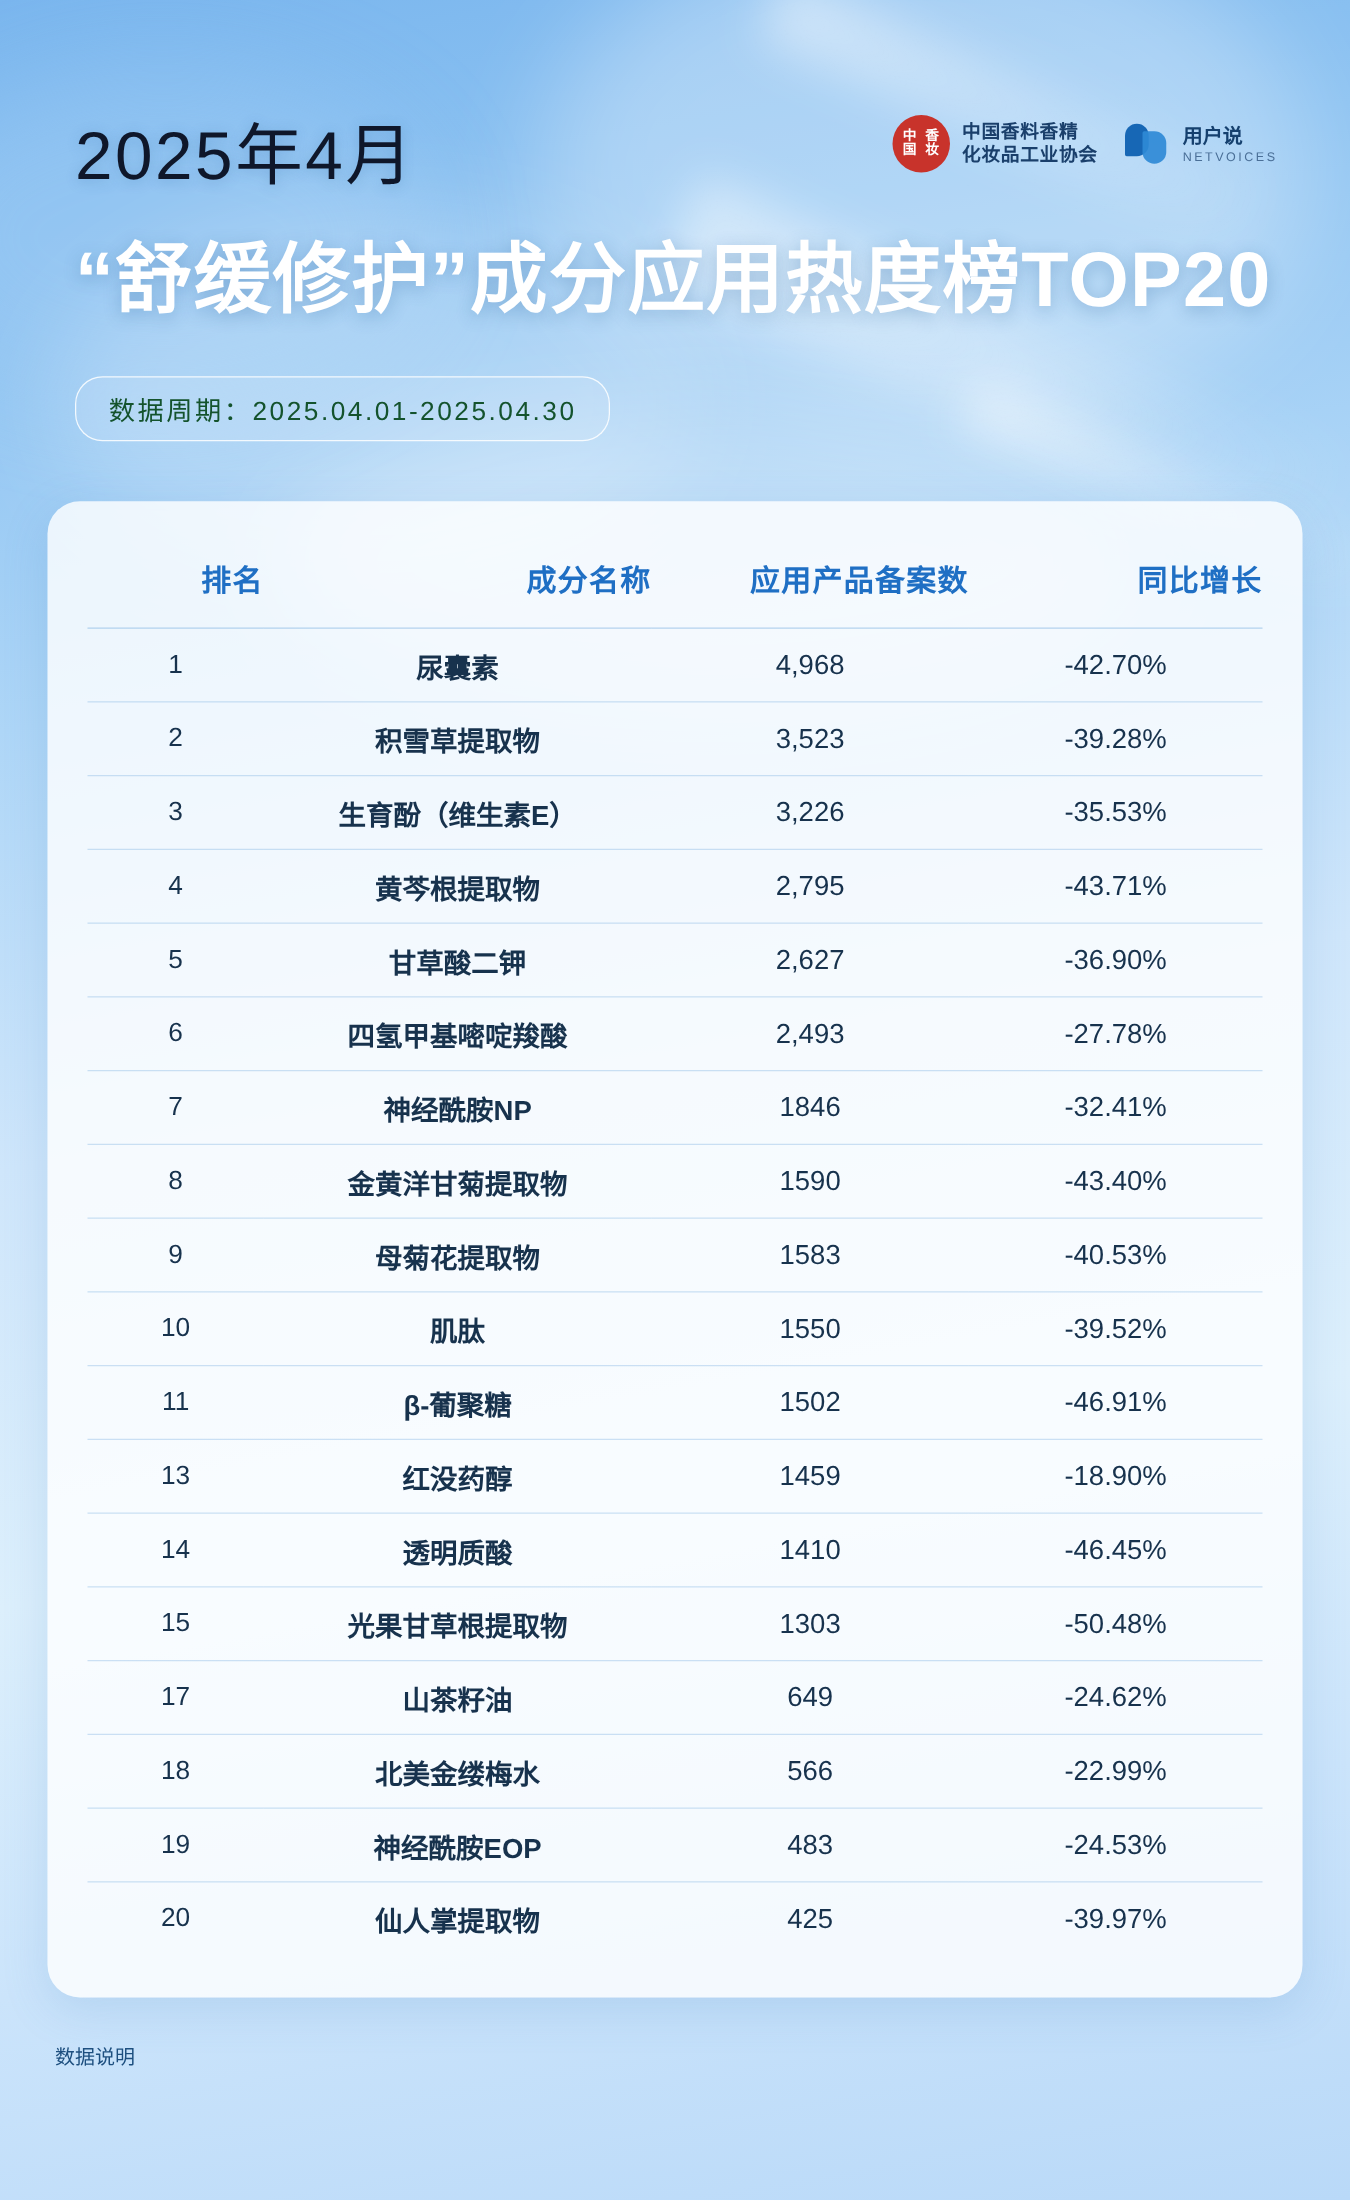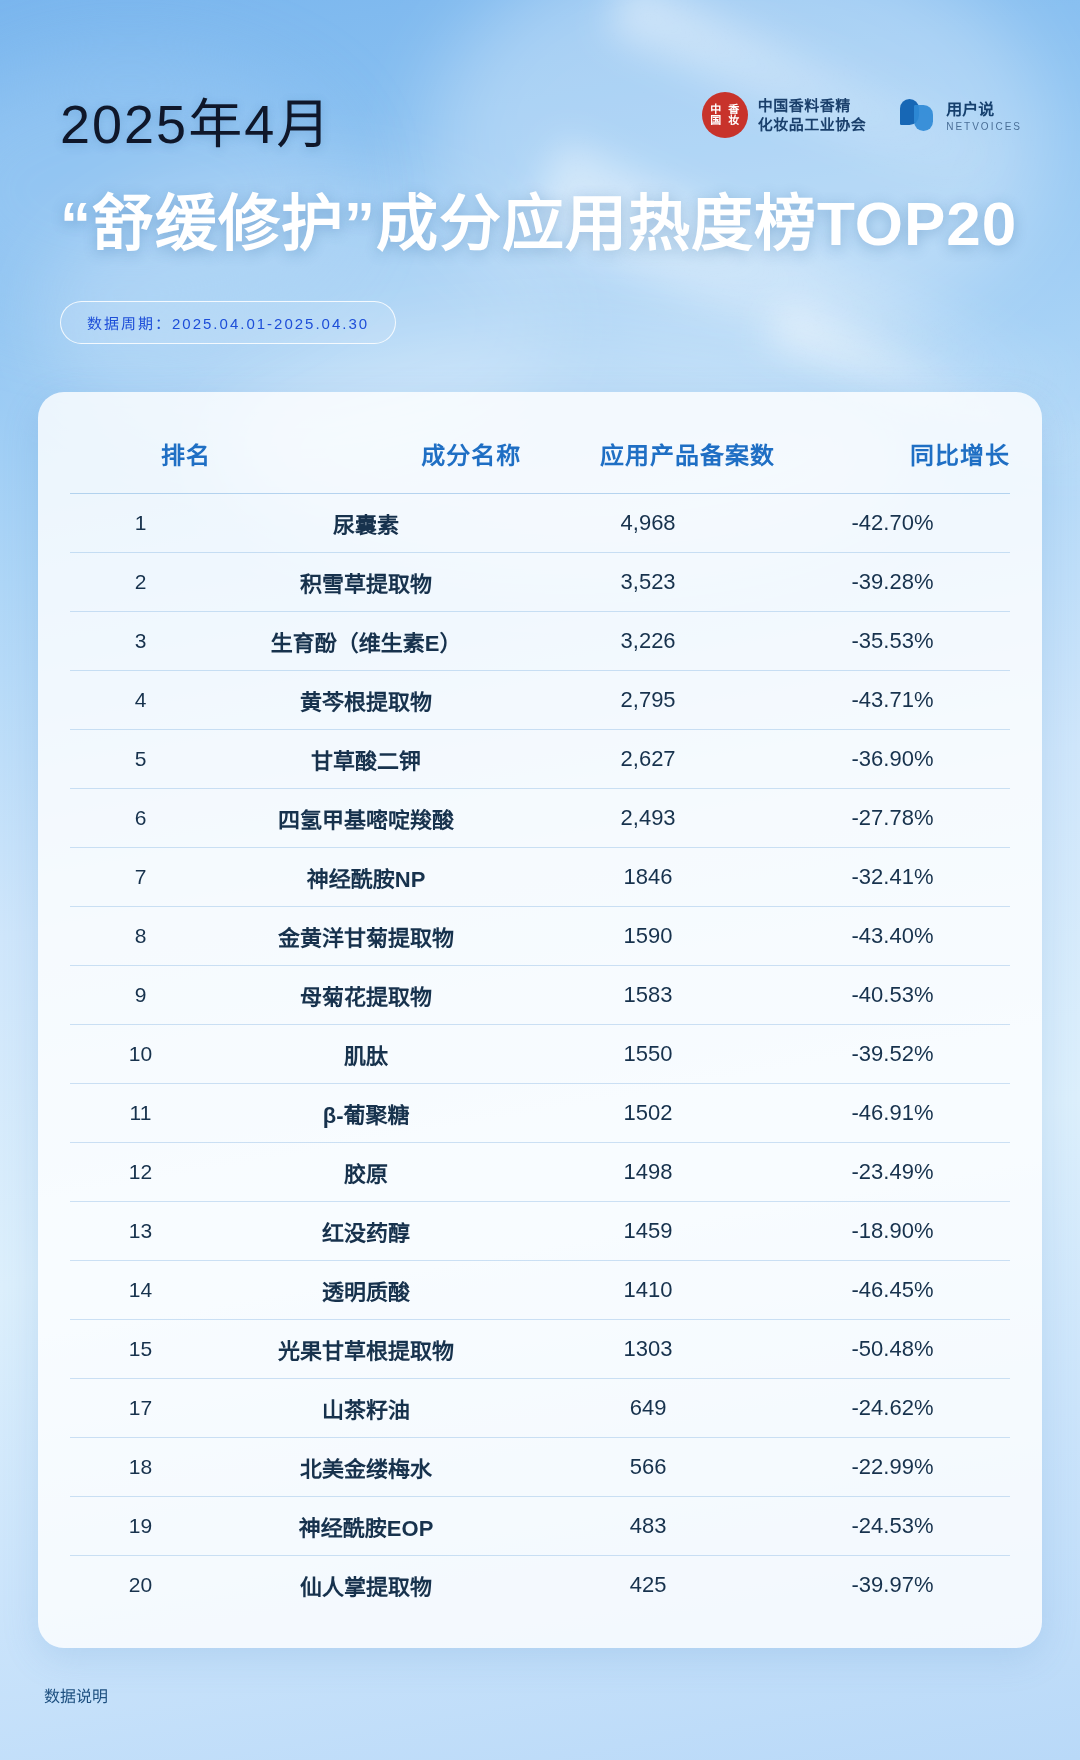--- a/index.html
+++ b/index.html
@@ -40,21 +40,21 @@
     position: relative;
     padding: 80px 60px 0 60px;
     z-index: 3;
   }
   .brands {
     position: absolute;
     right: 58px;
     top: 92px;
     display: flex;
     align-items: center;
-    gap: 34px;
+    gap: 22px;
   }
   .brand {
     display: flex;
     align-items: center;
     gap: 10px;
   }
   .brand-seal {
     width: 46px; height: 46px;
     border-radius: 50%;
     background: #c8332b;
@@ -104,22 +104,22 @@
     color: #ffffff;
     letter-spacing: 1px;
     text-shadow: 0 3px 14px rgba(30,90,150,0.30);
   }
   .period-pill {
     margin-top: 38px;
     display: inline-block;
     border: 1px solid rgba(255,255,255,0.85);
     border-radius: 22px;
     padding: 10px 26px;
-    color: #1d4ed8;
-    font-size: 15px;
+    color: #14532d;
+    font-size: 21px;
     letter-spacing: 2px;
     background: rgba(255,255,255,0.10);
   }
 
   
   .card {
     position: relative;
     z-index: 3;
     margin: 48px 38px 0 38px;
     background: rgba(255,255,255,0.80);
@@ -272,26 +272,20 @@
           <td class="count">1550</td>
           <td class="growth">-39.52%</td>
         </tr>
         <tr>
           <td class="rank">11</td>
           <td class="name">β-葡聚糖</td>
           <td class="count">1502</td>
           <td class="growth">-46.91%</td>
         </tr>
         <tr>
-          <td class="rank">12</td>
-          <td class="name">胶原</td>
-          <td class="count">1498</td>
-          <td class="growth">-23.49%</td>
-        </tr>
-        <tr>
           <td class="rank">13</td>
           <td class="name">红没药醇</td>
           <td class="count">1459</td>
           <td class="growth">-18.90%</td>
         </tr>
         <tr>
           <td class="rank">14</td>
           <td class="name">透明质酸</td>
           <td class="count">1410</td>
           <td class="growth">-46.45%</td>

